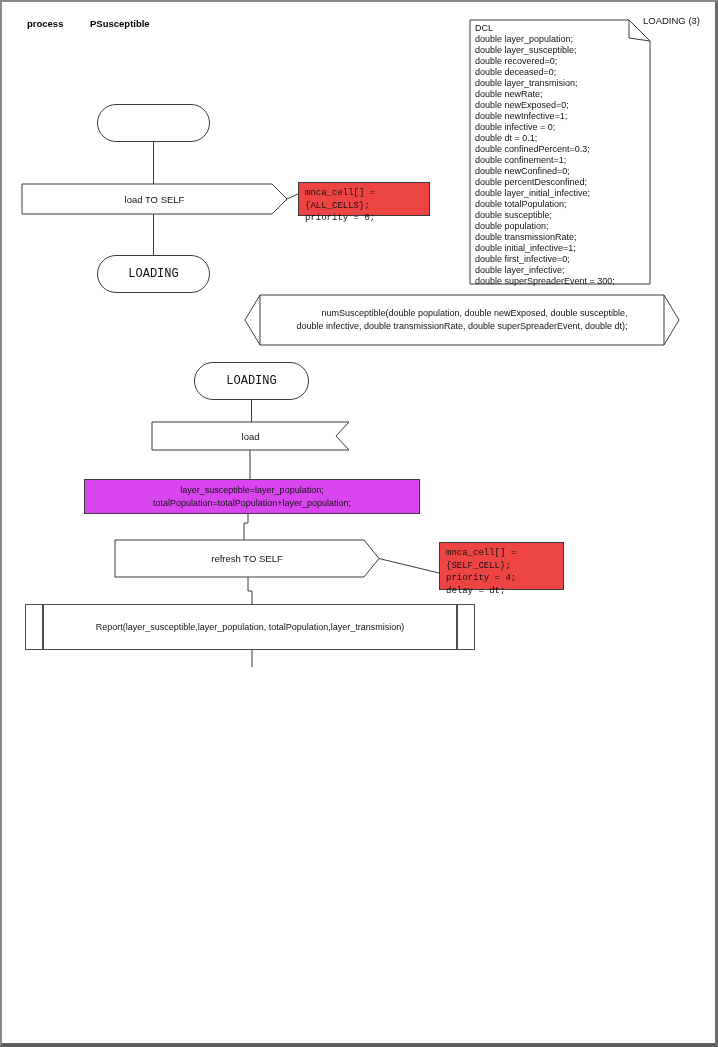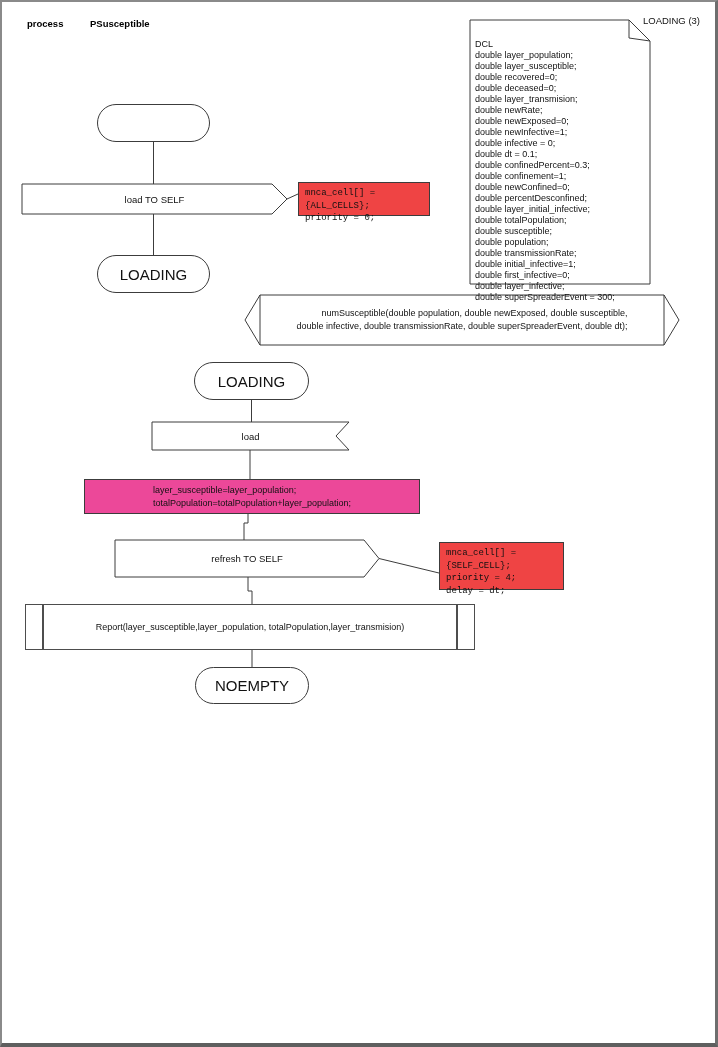--- a/index.html
+++ b/index.html
@@ -21,28 +21,30 @@
   .multiline { white-space: pre-line; }
 
   .hdr { font-size: 9.5px; font-weight: bold; color: #000; }
 
   
   .state {
     border: 1px solid #3c3c3c;
     border-radius: 19px;
     background: #fff;
     display: flex; align-items: center; justify-content: center;
-    font-size: 15px;
+    font-size: 12px;
+    font-family: Liberation Mono, monospace;
   }
 
   
   .task {
     border: 1px solid #3c3c3c;
-    background: #ec4899;
+    background: #d946ef;
     display: flex; align-items: center; justify-content: center;
+    text-align: center;
     font-size: 9px; line-height: 13px;
   }
 
   
   .comment {
     border: 1px solid #3c3c3c;
     background: #ef4444;
     font-size: 9px; line-height: 12.5px;
     padding: 4px 0 0 6px;
     font-family: Liberation Mono, monospace;
@@ -62,21 +64,21 @@
   .proc-call .bar.right { right: 16px; }
 
   
   .poly-label {
     display: flex; align-items: center; justify-content: center;
     text-align: center;
     font-size: 9.5px;
   }
   .decl-text {
     font-size: 9px; line-height: 11px;
-    padding: 18px 0 0 5px;
+    padding: 2px 0 0 5px;
   }
   .corner-label {
     font-size: 9.5px; text-align: right;
   }
   svg path, svg line, svg polyline { vector-effect: non-scaling-stroke; }
 </style>
 </head>
 <body>
 
 <div class="page">
@@ -171,15 +173,14 @@
   <div class="abs comment multiline" style="left:437px; top:540px; width:125px; height:48px;">mnca_cell[] = {SELF_CELL};
 priority = 4;
 delay = dt;</div>
 
   <div class="abs proc-call" style="left:23px; top:602px; width:450px; height:46px;">
     <span class="bar left"></span>
     <span class="bar right"></span>
     <span>Report(layer_susceptible,layer_population, totalPopulation,layer_transmision)</span>
   </div>
 
-  <div class="abs state" style="left:193px; top:665px; width:114px; height:37px;">NOEMPTY</div>
 
 </div>
 
 </body></html>

